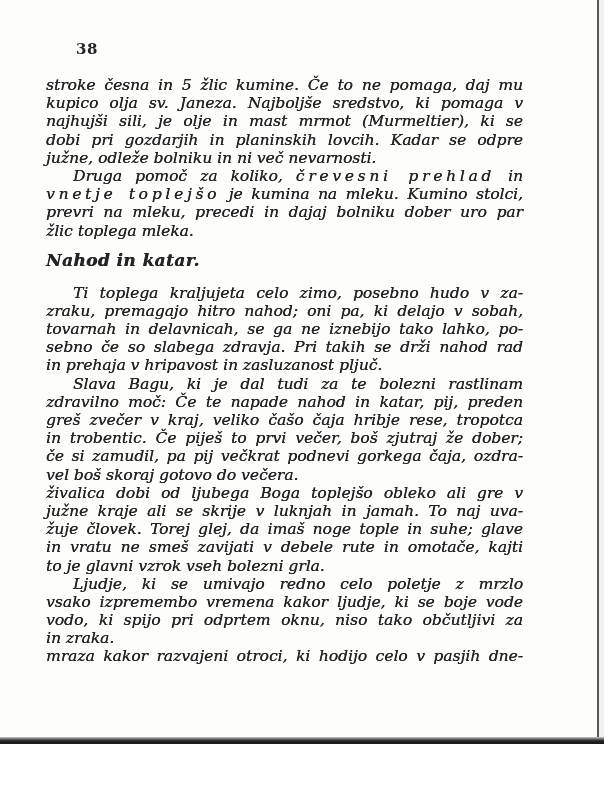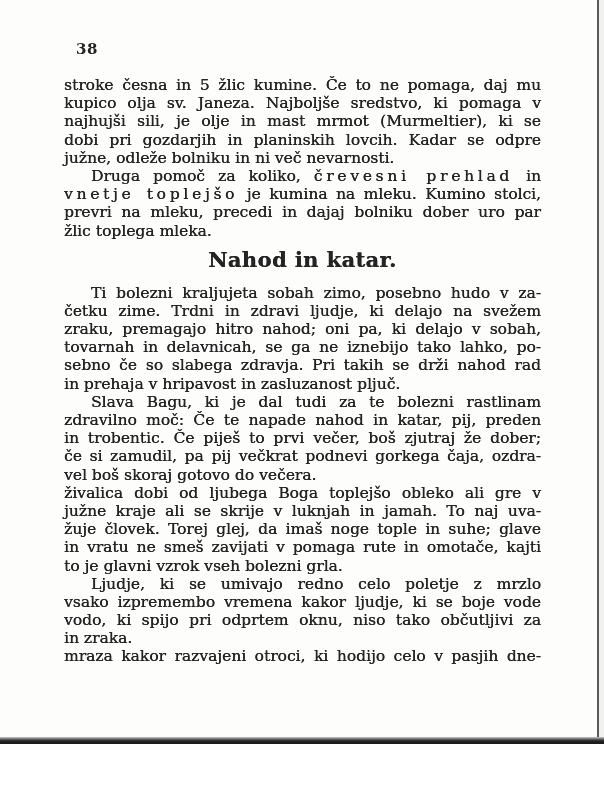--- a/index.html
+++ b/index.html
@@ -13,37 +13,38 @@
     font-family:"DejaVu Serif","Liberation Serif",serif;
     color:var(--ink);
     padding-left:48px;
     -webkit-font-smoothing:antialiased;
   }
   .pagenum{
     position:absolute;left:76px;top:40px;
     font-size:15px;font-weight:700;letter-spacing:0.5px;
   }
   .text-col{
-    position:absolute;left:64px;top:76px;width:477px;
+    position:absolute;left:46px;top:76px;width:477px;
     font-size:15.5px;line-height:18.2px;
     text-shadow:0.25px 0 0 currentColor;
+    font-style:italic;
   }
   .para{margin:0;padding:0;}
   .line{
     text-align:justify;
     text-align-last:justify;
     height:18.2px;
   }
   .line.end{text-align-last:left;}
   .line.indent{text-indent:27px;}
   .sperr{letter-spacing:0.24em;}
   .heading{
     margin:9px 0 13px 0;
-    font-size:21px;font-weight:700;
-    line-height:22px;text-align:center;
+    font-size:17px;font-weight:700;
+    line-height:22px;text-align:left;
     letter-spacing:0.4px;
     text-shadow:0.3px 0 0 currentColor;
   }
   .edge-right{
     position:absolute;top:0;bottom:5px;left:597px;width:2px;
     background:var(--edge-line);
   }
   .edge-right-pale{
     position:absolute;top:0;bottom:5px;left:599px;right:0;
     background:#f1f1f0;
@@ -73,41 +74,41 @@
     <div class="para">
       <div class="line indent"><span>Druga pomoč za koliko, </span><span class="sperr">črevesni prehlad</span><span> in</span></div>
       <div class="line"><span class="sperr">vnetje toplejšo</span><span> je kumina na mleku. Kumino stolci,</span></div>
       <div class="line">prevri na mleku, precedi in dajaj bolniku dober uro par</div>
       <div class="line end">žlic toplega mleka.</div>
     </div>
 
     <h2 class="heading">Nahod in katar.</h2>
 
     <div class="para">
-      <div class="line indent">Ti bolezni kraljujeta sobah zimo, posebno hudo v za-</div>
-      <div class="line">četku zime. Trdni in zdravi ljudje, ki delajo na svežem</div>
+      <div class="line indent">Ti toplega kraljujeta celo zimo, posebno hudo v za-</div>
       <div class="line">zraku, premagajo hitro nahod; oni pa, ki delajo v sobah,</div>
       <div class="line">tovarnah in delavnicah, se ga ne iznebijo tako lahko, po-</div>
       <div class="line">sebno če so slabega zdravja. Pri takih se drži nahod rad</div>
       <div class="line end">in prehaja v hripavost in zasluzanost pljuč.</div>
     </div>
 
     <div class="para">
       <div class="line indent">Slava Bagu, ki je dal tudi za te bolezni rastlinam</div>
       <div class="line">zdravilno moč: Če te napade nahod in katar, pij, preden</div>
+      <div class="line">greš zvečer v kraj, veliko čašo čaja hribje rese, tropotca</div>
       <div class="line">in trobentic. Če piješ to prvi večer, boš zjutraj že dober;</div>
       <div class="line">če si zamudil, pa pij večkrat podnevi gorkega čaja, ozdra-</div>
       <div class="line end">vel boš skoraj gotovo do večera.</div>
     </div>
 
     <div class="para">
       <div class="line">živalica dobi od ljubega Boga toplejšo obleko ali gre v</div>
       <div class="line">južne kraje ali se skrije v luknjah in jamah. To naj uva-</div>
       <div class="line">žuje človek. Torej glej, da imaš noge tople in suhe; glave</div>
-      <div class="line">in vratu ne smeš zavijati v pomaga rute in omotače, kajti</div>
+      <div class="line">in vratu ne smeš zavijati v debele rute in omotače, kajti</div>
       <div class="line end">to je glavni vzrok vseh bolezni grla.</div>
     </div>
 
     <div class="para">
       <div class="line indent">Ljudje, ki se umivajo redno celo poletje z mrzlo</div>
       <div class="line">vsako izpremembo vremena kakor ljudje, ki se boje vode</div>
       <div class="line">vodo, ki spijo pri odprtem oknu, niso tako občutljivi za</div>
       <div class="line end">in zraka.</div>
     </div>
 

